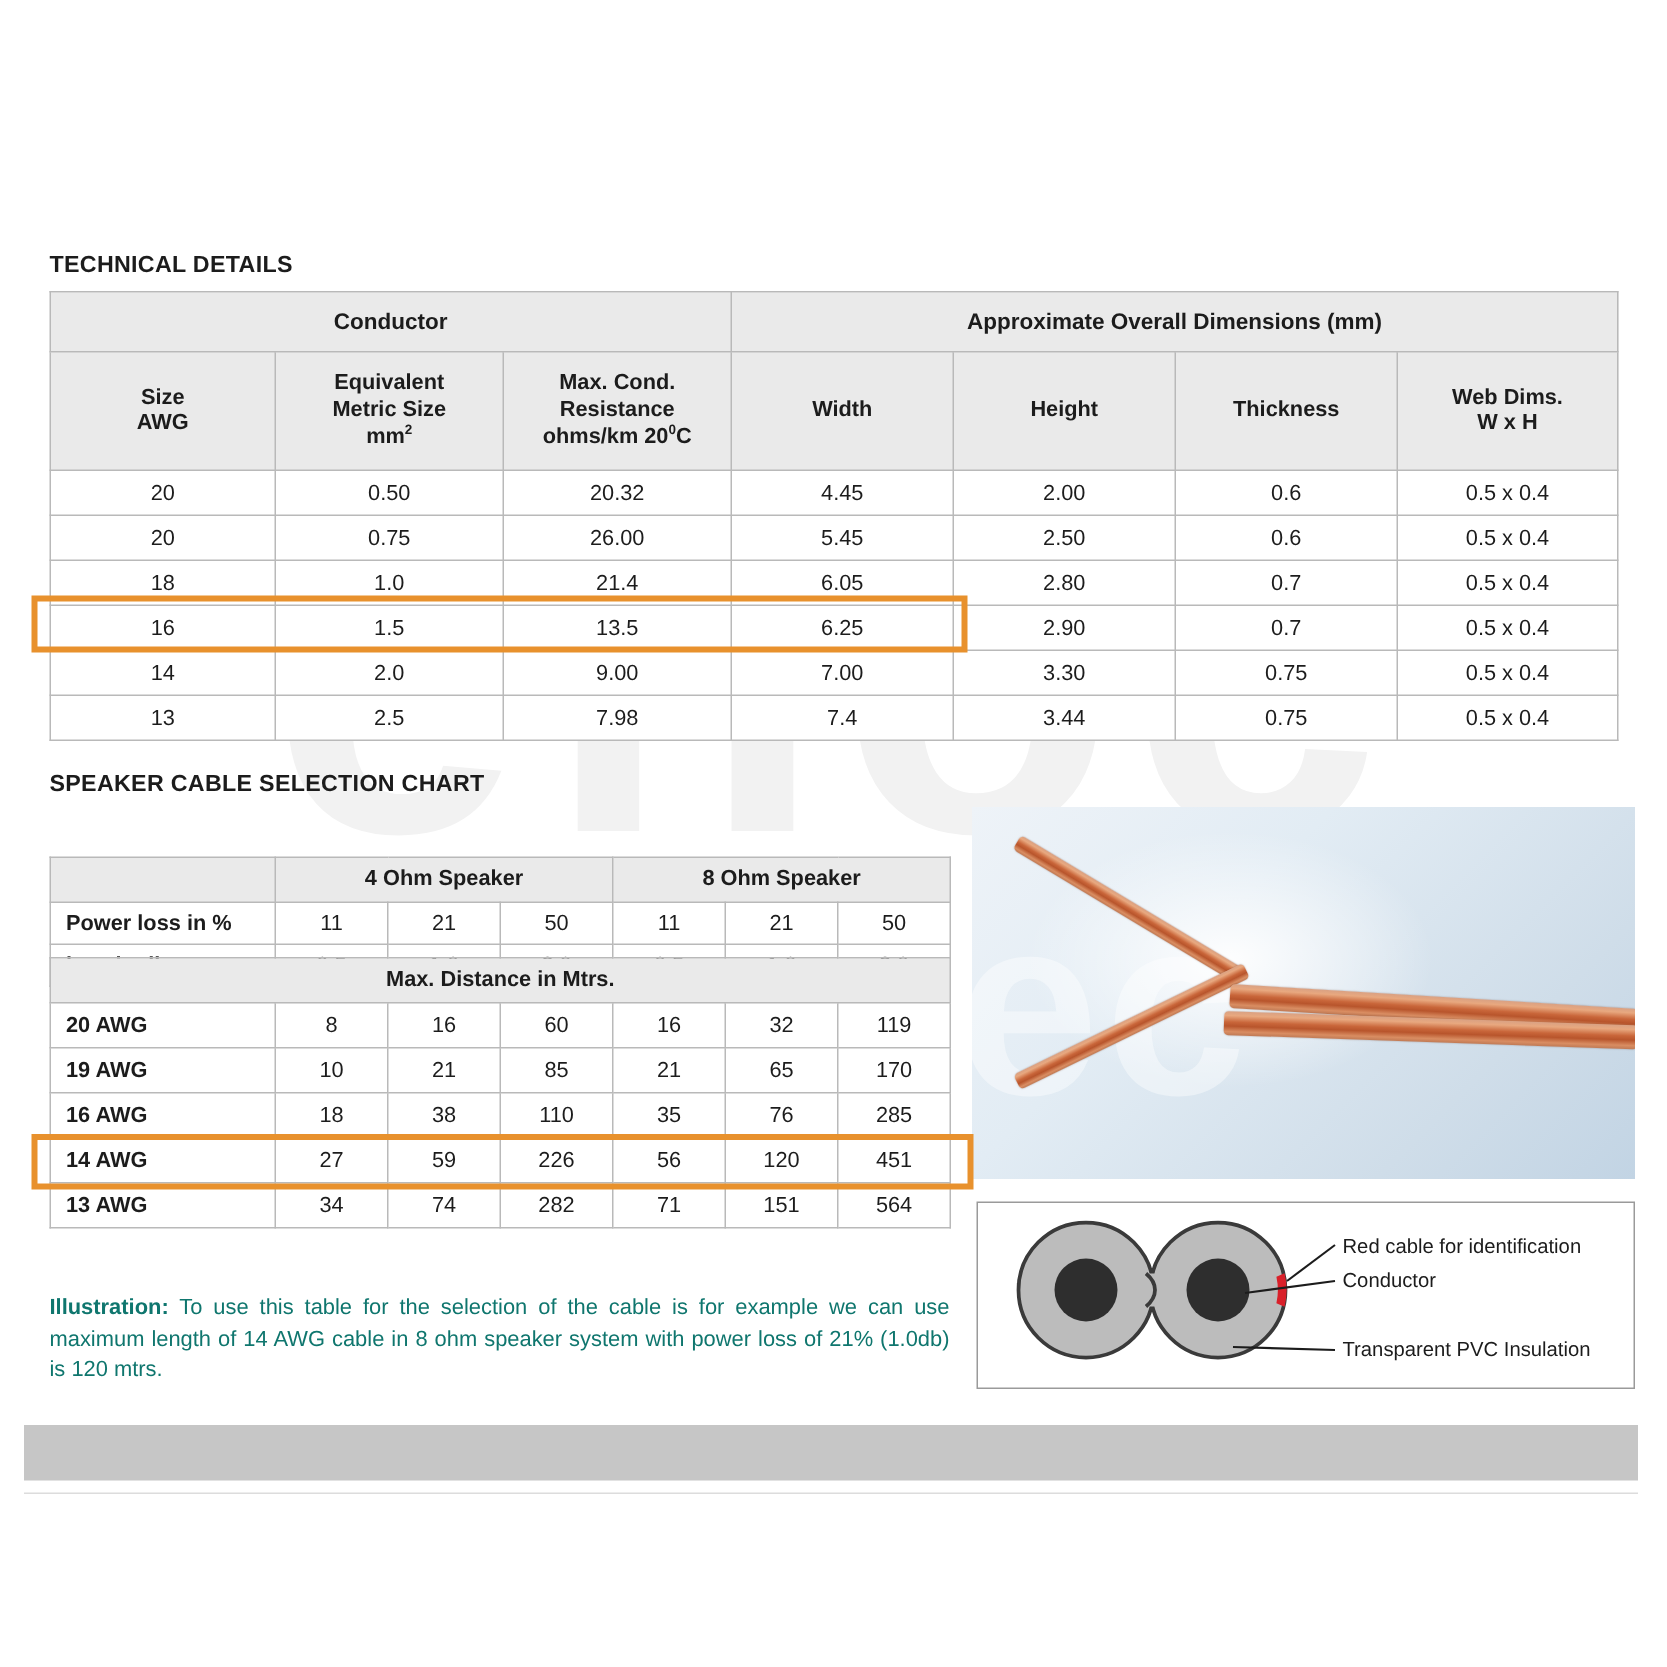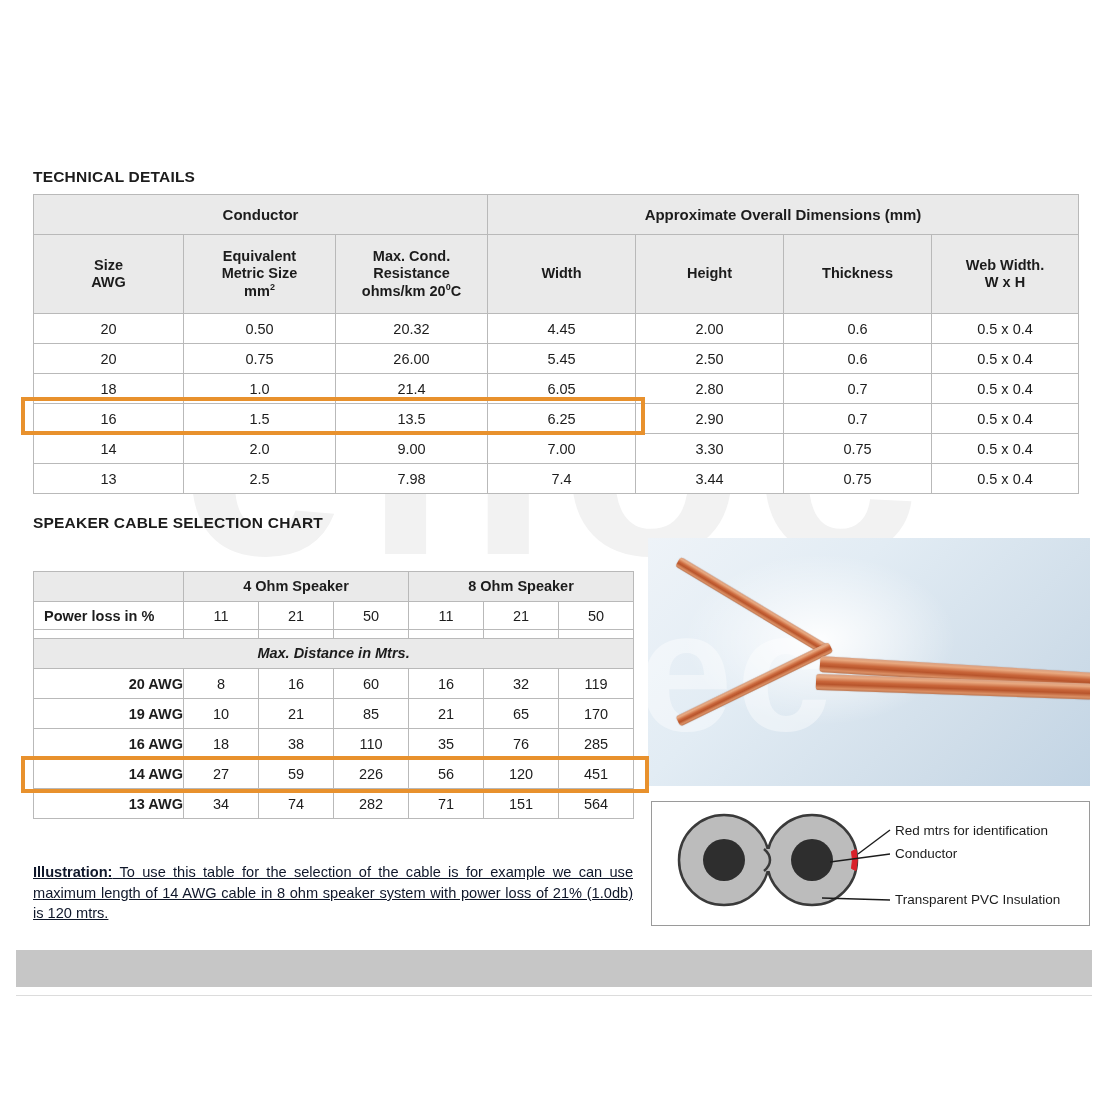--- a/index.html
+++ b/index.html
@@ -89,24 +89,24 @@
   #table-speaker .rowlabel {
     text-align: left;
     padding-left: 10px;
     font-weight: bold;
     font-size: 14.5px;
   }
   #table-speaker .blank { background: #eaeaea; border: 1px solid #b9b9b9; }
 
   
   #table-distance { left: 33px; top: 622px; width: 600px; }
-  #table-distance .grp-row th { height: 29px; font-size: 14.5px; font-style: italic; }
+  #table-distance .grp-row th { height: 29px; font-size: 14.5px; }
   #table-distance tbody tr { height: 30px; }
   #table-distance .rowlabel {
-    text-align: right;
+    text-align: left;
     padding-left: 10px;
     font-weight: bold;
     font-size: 14.5px;
   }
 
   sup { font-size: 9px; vertical-align: super; }
 
   
   .highlight-box {
     position: absolute;
@@ -120,23 +120,22 @@
   #highlight-16awg-dist  { left: 21px;  top: 740px; width: 628px; height: 37px; }
 
   
   #illustration-text {
     position: absolute;
     left: 33px;
     top: 846px;
     width: 600px;
     font-size: 14.6px;
     line-height: 1.42;
-    color: #0f172a;
+    color: #0f766e;
     text-align: justify;
-    text-decoration: underline;
   }
   #illustration-text b { font-weight: bold; }
 
   
   #product-photo {
     position: absolute;
     left: 648px;
     top: 522px;
     width: 442px;
     height: 248px;
@@ -245,21 +244,21 @@
         </th>
         <th>
           <span>Max. Cond.</span><br>
           <span>Resistance</span><br>
           <span>ohms/km 20<sup>0</sup>C</span>
         </th>
         <th>Width</th>
         <th>Height</th>
         <th>Thickness</th>
         <th>
-          <span>Web Width.</span><br>
+          <span>Web Dims.</span><br>
           <span>W x H</span>
         </th>
       </tr>
     </thead>
     <tbody id="technical-body">
         <tr>
           <td>20</td>
           <td>0.50</td>
           <td>20.32</td>
           <td>4.45</td>
@@ -454,21 +453,21 @@
 
       <path d="M 204.0 47.5 A 45 45 0 0 1 204.0 68.5 L 199.5 66.5 A 40 40 0 0 0 199.5 49.5 Z" fill="#d9202a" stroke="#d9202a" stroke-width="1"></path>
 
       <circle cx="72" cy="58" r="21" fill="#2e2e2e"></circle>
       <circle cx="160" cy="58" r="21" fill="#2e2e2e"></circle>
 
       <line x1="206" y1="52" x2="238" y2="28" stroke="#1c1c1c" stroke-width="1.4"></line>
       <line x1="178" y1="60" x2="238" y2="52" stroke="#1c1c1c" stroke-width="1.4"></line>
       <line x1="170" y1="96" x2="238" y2="98" stroke="#1c1c1c" stroke-width="1.4"></line>
     </svg>
-    <div class="diagram-label" id="label-red-strip">Red mtrs for identification</div>
+    <div class="diagram-label" id="label-red-strip">Red cable for identification</div>
     <div class="diagram-label" id="label-conductor">Conductor</div>
     <div class="diagram-label" id="label-insulation">Transparent PVC Insulation</div>
   </div>
 
   <div id="bottom-bar" style="background: rgb(198, 198, 198);"></div>
   <div id="bottom-rule"></div>
 
 </div>
 
 </body></html>

